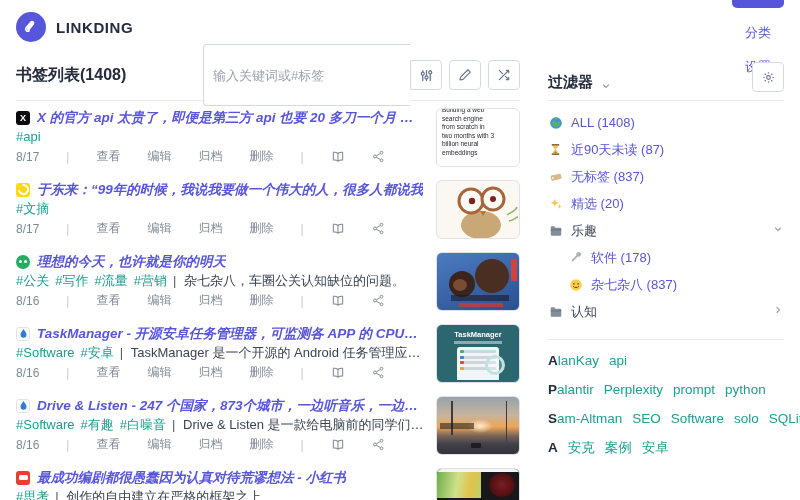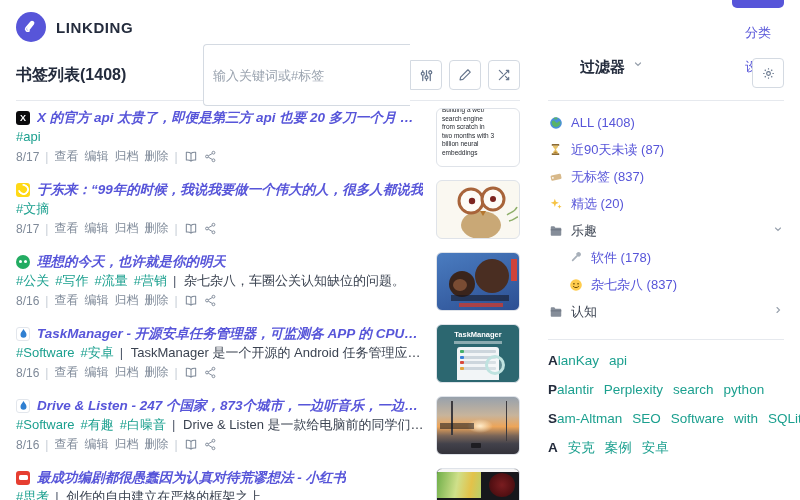--- a/index.html
+++ b/index.html
@@ -45,21 +45,21 @@
   .fav-wechat{background:#23ac62;border-radius:50%;}
   .fav-wechat::after{content:"";width:3px;height:3px;border-radius:50%;background:#fff;box-shadow:5px 0 0 #fff;margin-left:-5px;}
   .fav-drop{background:#fff;border:1px solid #e2e6ec;width:12px;height:12px;}
   .fav-xhs{background:#e63e31;}
   .fav-xhs::after{content:"";width:9px;height:5px;border-radius:1.5px;background:#fff;}
   .tlink{font-size:13.5px;font-style:italic;font-weight:600;color:#5755d9;overflow:hidden;text-overflow:ellipsis;}
   .bmeta{white-space:nowrap;overflow:hidden;text-overflow:ellipsis;font-size:13px;height:20px;line-height:20px;}
   .tag{color:#1ca08f;margin-right:6px;}
   .msep{color:#50596a;margin:0 4px 0 0;}
   .desc{color:#3b4351;}
-  .bactions{display:flex;align-items:center;gap:6px;font-size:12px;color:#7f8a99;height:19px;}
+  .bactions{display:flex;align-items:center;gap:27px;font-size:12px;color:#7f8a99;height:19px;}
   .bactions a{color:#7f8a99;}
   .asep{color:#c6cdd6;}
   .aicon{display:flex;align-items:center;cursor:pointer;}
 
   
   .thumb{width:82px;height:57px;border:1px solid #dfe3e9;border-radius:6px;flex:none;overflow:hidden;position:relative;background:#fff;cursor:pointer;}
   .t1in{padding:1px 5px;margin-top:-4px;}
   .t1l{display:block;font-size:6.5px;line-height:8.5px;color:#23272e;font-weight:500;}
   .t2{background:#faf8f1;}
   .t3{background:linear-gradient(160deg,#4a7cc0 0%,#2c4f93 100%);}
@@ -85,21 +85,21 @@
   .t5 .pole1,.t5 .pole2{position:absolute;top:4px;width:1.5px;height:34px;background:#3c3a3e;}
   .t5 .pole1{left:14px;} .t5 .pole2{right:12px;height:40px;}
   .t5 .ovl{position:absolute;left:3px;top:26px;width:34px;height:6px;background:rgba(25,25,30,.55);}
   .t5 .car{position:absolute;left:34px;bottom:6px;width:10px;height:5px;background:#1e1d22;border-radius:1px;}
   .t6{background:#17171c;}
   .t6 .collage{position:absolute;left:0;top:3px;width:44px;height:26px;background:linear-gradient(100deg,#6fae49 0%,#cfe08a 45%,#e3c24a 75%,#b8d06a 100%);}
   .t6 .plate{position:absolute;right:4px;top:4px;width:26px;height:24px;border-radius:50%;background:radial-gradient(circle at 50% 50%,#7a1d20 0%,#551013 60%,#2b0f12 100%);}
   .t6 .strip{position:absolute;left:0;top:0;width:100%;height:3px;background:#f5f5f5;}
 
   
-  .sb-head{display:flex;align-items:flex-start;height:34px;margin-left:32px;}
+  .sb-head{display:flex;align-items:flex-end;height:34px;}
   .sb-title{font-size:15px;font-weight:700;color:#242c3d;}
   .chev{margin-left:7px;display:flex;}
   .sb-sp{flex:1;}
   .gearbtn{width:32px;height:30px;border:1px solid #d4dae2;border-radius:4px;background:#fff;display:flex;align-items:center;justify-content:center;cursor:pointer;}
   .flist{padding-top:8px;}
   .srow{display:flex;align-items:center;height:27px;font-size:13px;gap:8px;}
   .srow .icn{width:15px;display:flex;justify-content:center;flex:none;}
   .srow a.flabel{color:#5755d9;}
   .srow .dlabel{color:#3b4351;}
   .srow .rsp{flex:1;}
@@ -529,24 +529,24 @@
       </div>
 
       <div class="tags-sec">
         <div class="divider"></div>
 
         <div class="cloud">
           <div class="cgroup">
             <span class="cg1"><span class="gl">A</span><a class="joined">lanKay</a></span><a>api</a>
           </div>
           <div class="cgroup">
-            <span class="cg1"><span class="gl">P</span><a class="joined">alantir</a></span><a>Perplexity</a><a>search</a><a>python</a>
+            <span class="cg1"><span class="gl">P</span><a class="joined">alantir</a></span><a>Perplexity</a><a>prompt</a><a>python</a>
           </div>
           <div class="cgroup">
-            <span class="cg1"><span class="gl">S</span><a class="joined">am-Altman</a></span><a>SEO</a><a>Software</a><a>with</a><a>SQLite</a>
+            <span class="cg1"><span class="gl">S</span><a class="joined">am-Altman</a></span><a>SEO</a><a>Software</a><a>solo</a><a>SQLite</a>
           </div>
           <div class="cgroup">
             <span class="cg1"><span class="gl">A</span></span><a>安克</a><a>案例</a><a>安卓</a>
           </div>
         </div>
       </div>
     </div>
   </div>
 </div>
 

